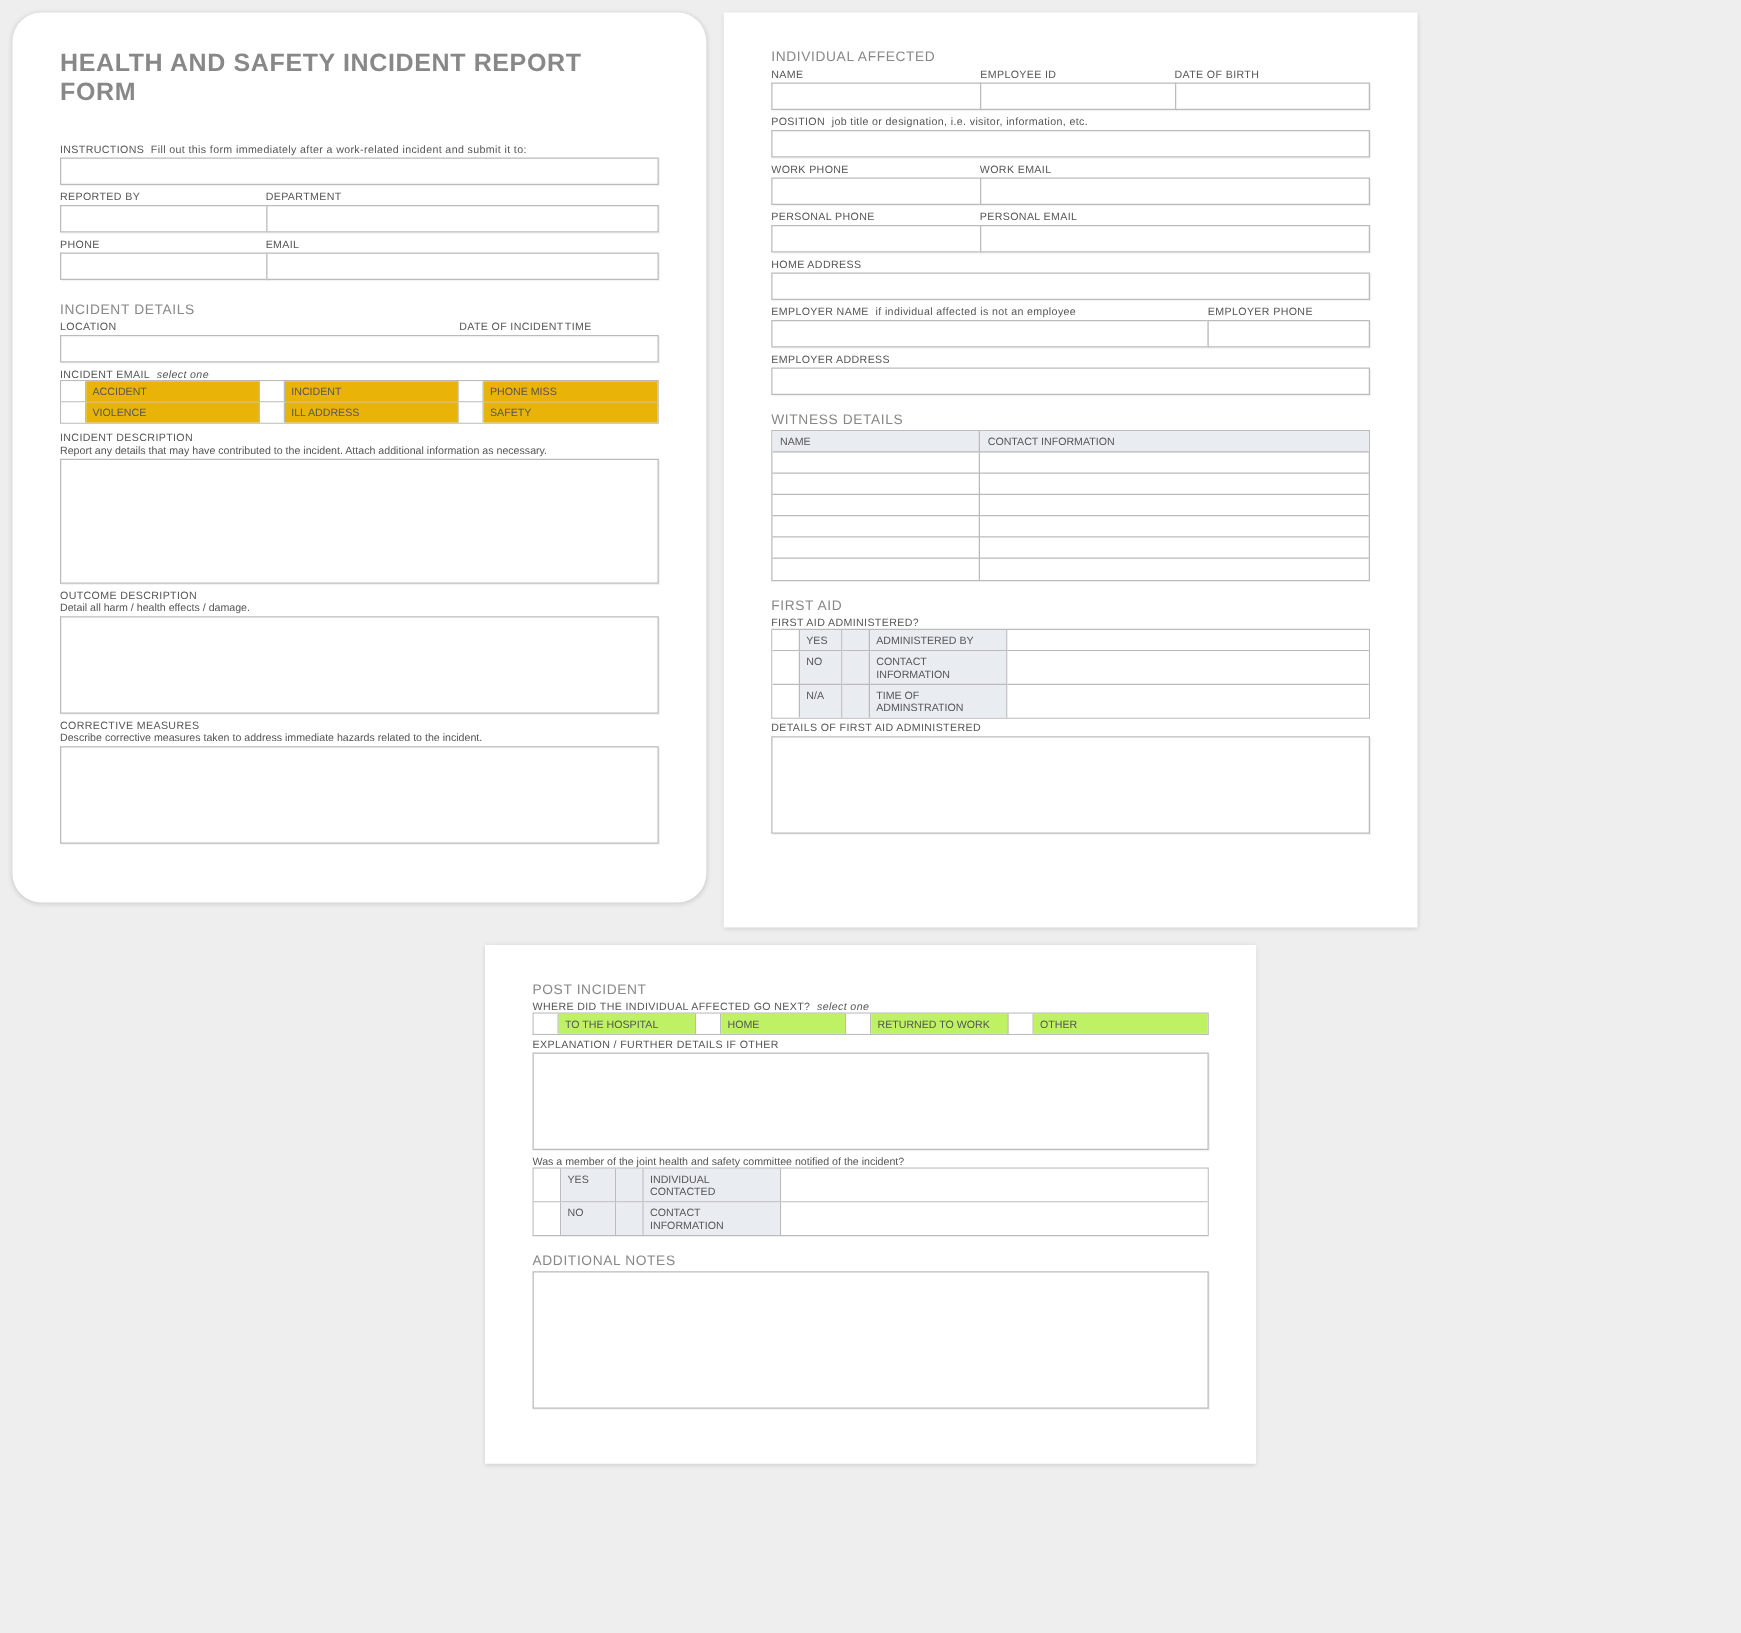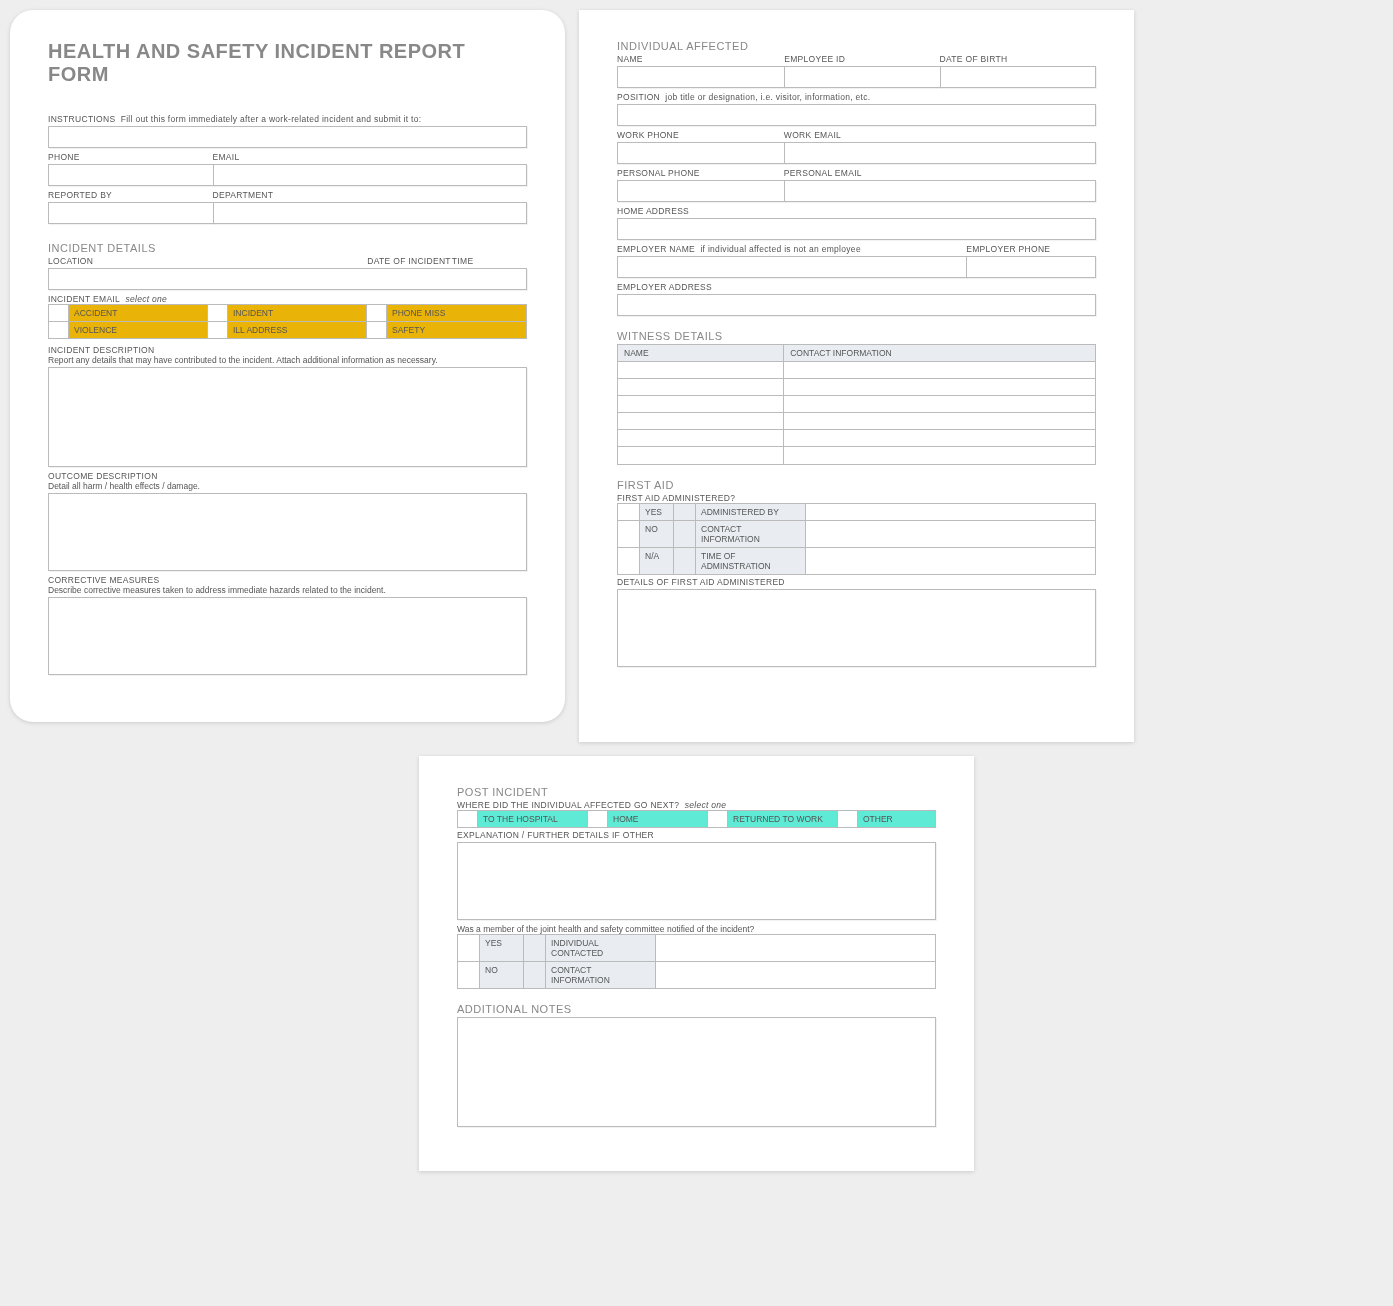--- a/index.html
+++ b/index.html
@@ -17,21 +17,21 @@
     margin-bottom: 14px;
   }
   .page {
     background: #fff;
     box-shadow: 0 1px 4px rgba(0,0,0,0.15);
     padding: 30px 38px 40px 38px;
     position: relative;
   }
   .page1 { width: 555px; height: 712px; border-radius: 23px; }
   .page2 { width: 555px; height: 732px; }
-  .page3 { width: 555px; margin: 0 auto; }
+  .page3 { width: 617px; margin: 0 auto; }
 
   h1.title {
     font-size: 20px;
     font-weight: bold;
     color: #888;
     letter-spacing: 0.5px;
     margin-bottom: 28px;
   }
   h2.section {
     font-size: 11px;
@@ -125,21 +125,21 @@
   
   .pi-grid {
     display: grid;
     grid-template-columns: 20px 110px 20px 100px 20px 110px 20px 1fr;
     border: 1px solid #bbb;
   }
   .pi-grid > div {
     border-right: 1px solid #bbb;
     padding: 3px 5px;
     font-size: 8.5px;
-    background: #5eead4;
+    background: #bef264;
     min-height: 16px;
   }
   .pi-grid > div.chk { background: #fff; }
   .pi-grid > div:last-child { border-right: none; }
 
   
   .cm-grid {
     display: grid;
     grid-template-columns: 22px 44px 22px 110px 1fr;
     border: 1px solid #bbb;
@@ -165,36 +165,36 @@
   <div class="page page1">
     <h1 class="title">HEALTH AND SAFETY INCIDENT REPORT FORM</h1>
 
     <div class="label">
       <span>INSTRUCTIONS</span>&nbsp;&nbsp;<span class="sublabel">Fill out this form immediately after a work-related incident and submit it to:</span>
     </div>
     <div class="fld"></div>
 
     <div class="row">
       <div class="col" style="flex:1">
+        <span class="label">REPORTED BY</span>
+        <div class="fld"></div>
+      </div>
+      <div class="col" style="flex:1.9; margin-left:-1px">
+        <span class="label">DEPARTMENT</span>
+        <div class="fld"></div>
+      </div>
+    </div>
+
+    <div class="row">
+      <div class="col" style="flex:1">
         <span class="label">PHONE</span>
         <div class="fld"></div>
       </div>
       <div class="col" style="flex:1.9; margin-left:-1px">
         <span class="label">EMAIL</span>
-        <div class="fld"></div>
-      </div>
-    </div>
-
-    <div class="row">
-      <div class="col" style="flex:1">
-        <span class="label">REPORTED BY</span>
-        <div class="fld"></div>
-      </div>
-      <div class="col" style="flex:1.9; margin-left:-1px">
-        <span class="label">DEPARTMENT</span>
         <div class="fld"></div>
       </div>
     </div>
 
     <h2 class="section">INCIDENT DETAILS</h2>
 
     <div class="row">
       <div class="col" style="flex:3.4">
         <span class="label">LOCATION</span>
       </div>

